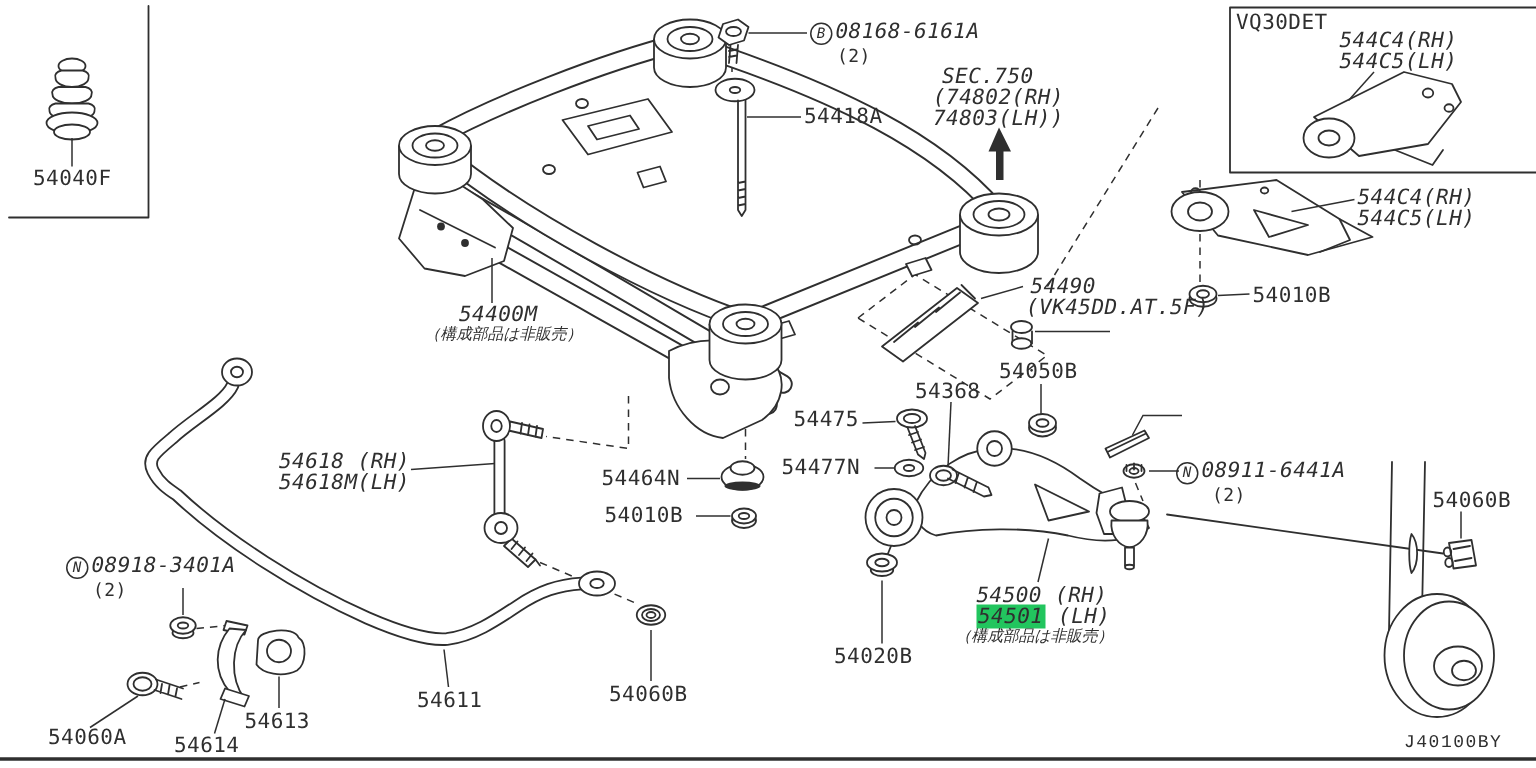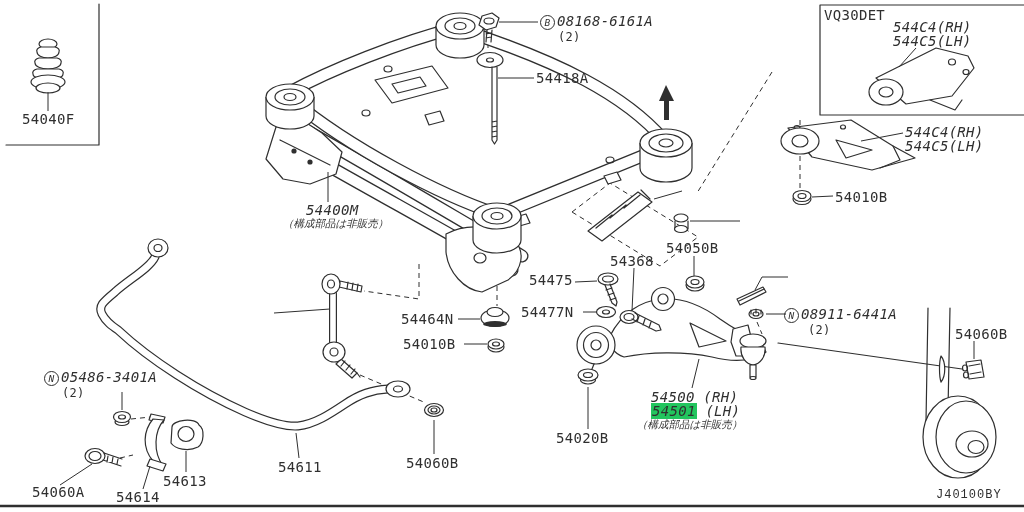--- a/index.html
+++ b/index.html
@@ -319,57 +319,70 @@
 
 <div class="lbl" style="left:22px;top:112px">54040F</div>
 
 <div class="lbl" style="left:540px;top:14px">
   <span class="row"><span class="circ">B</span><span>08168-6161A</span></span>
   <span class="qty" style="margin-left:18px">(2)</span>
 </div>
 
 <div class="lbl" style="left:536px;top:71px">54418A</div>
 
+<div class="lbl" style="left:622px;top:44px">
+  <span class="row" style="padding-left:6px">SEC.750</span>
+  <span class="row">(74802(RH)</span>
+  <span class="row">74803(LH))</span>
+</div>
 
 <div class="lbl" style="left:824px;top:8px">VQ30DET</div>
 
 <div class="lbl" style="left:893px;top:20px">
   <span class="row">544C4(RH)</span>
   <span class="row">544C5(LH)</span>
 </div>
 
 <div class="lbl" style="left:905px;top:125px">
   <span class="row">544C4(RH)</span>
   <span class="row">544C5(LH)</span>
 </div>
 
 <div class="lbl" style="left:835px;top:190px">54010B</div>
 
+<div class="lbl" style="left:684px;top:184px">
+  <span class="row" style="padding-left:3px">54490</span>
+  <span class="row">(VK45DD.AT.5F)</span>
+</div>
 
 
 <div class="lbl" style="left:302px;top:203px">
   <span class="row" style="padding-left:4px">54400M</span>
   <span class="row sm" style="margin-left:-19px">（構成部品は非販売）</span>
 </div>
 
 <div class="lbl" style="left:666px;top:241px">54050B</div>
 
 <div class="lbl" style="left:610px;top:254px">54368</div>
 
 <div class="lbl" style="left:529px;top:273px">54475</div>
 
 <div class="lbl" style="left:521px;top:305px">54477N</div>
 
+<div class="lbl" style="left:186px;top:301px">
+  <span class="row">54618 (RH)</span>
+  <span class="row">54618M(LH)</span>
+</div>
 
 <div class="lbl" style="left:401px;top:312px">54464N</div>
 
 <div class="lbl" style="left:403px;top:337px">54010B</div>
 
 <div class="lbl" style="left:44px;top:370px">
-  <span class="row"><span class="circ">N</span><span>05486-3401A</span></span>
+  <span class="row"><span class="circ">N</span><span>08918-3401A</span></span>
   <span class="qty" style="margin-left:18px">(2)</span>
 </div>
 
 <div class="lbl" style="left:32px;top:485px">54060A</div>
 
 <div class="lbl" style="left:116px;top:490px">54614</div>
 
 <div class="lbl" style="left:163px;top:474px">54613</div>
 
 <div class="lbl" style="left:278px;top:460px">54611</div>

